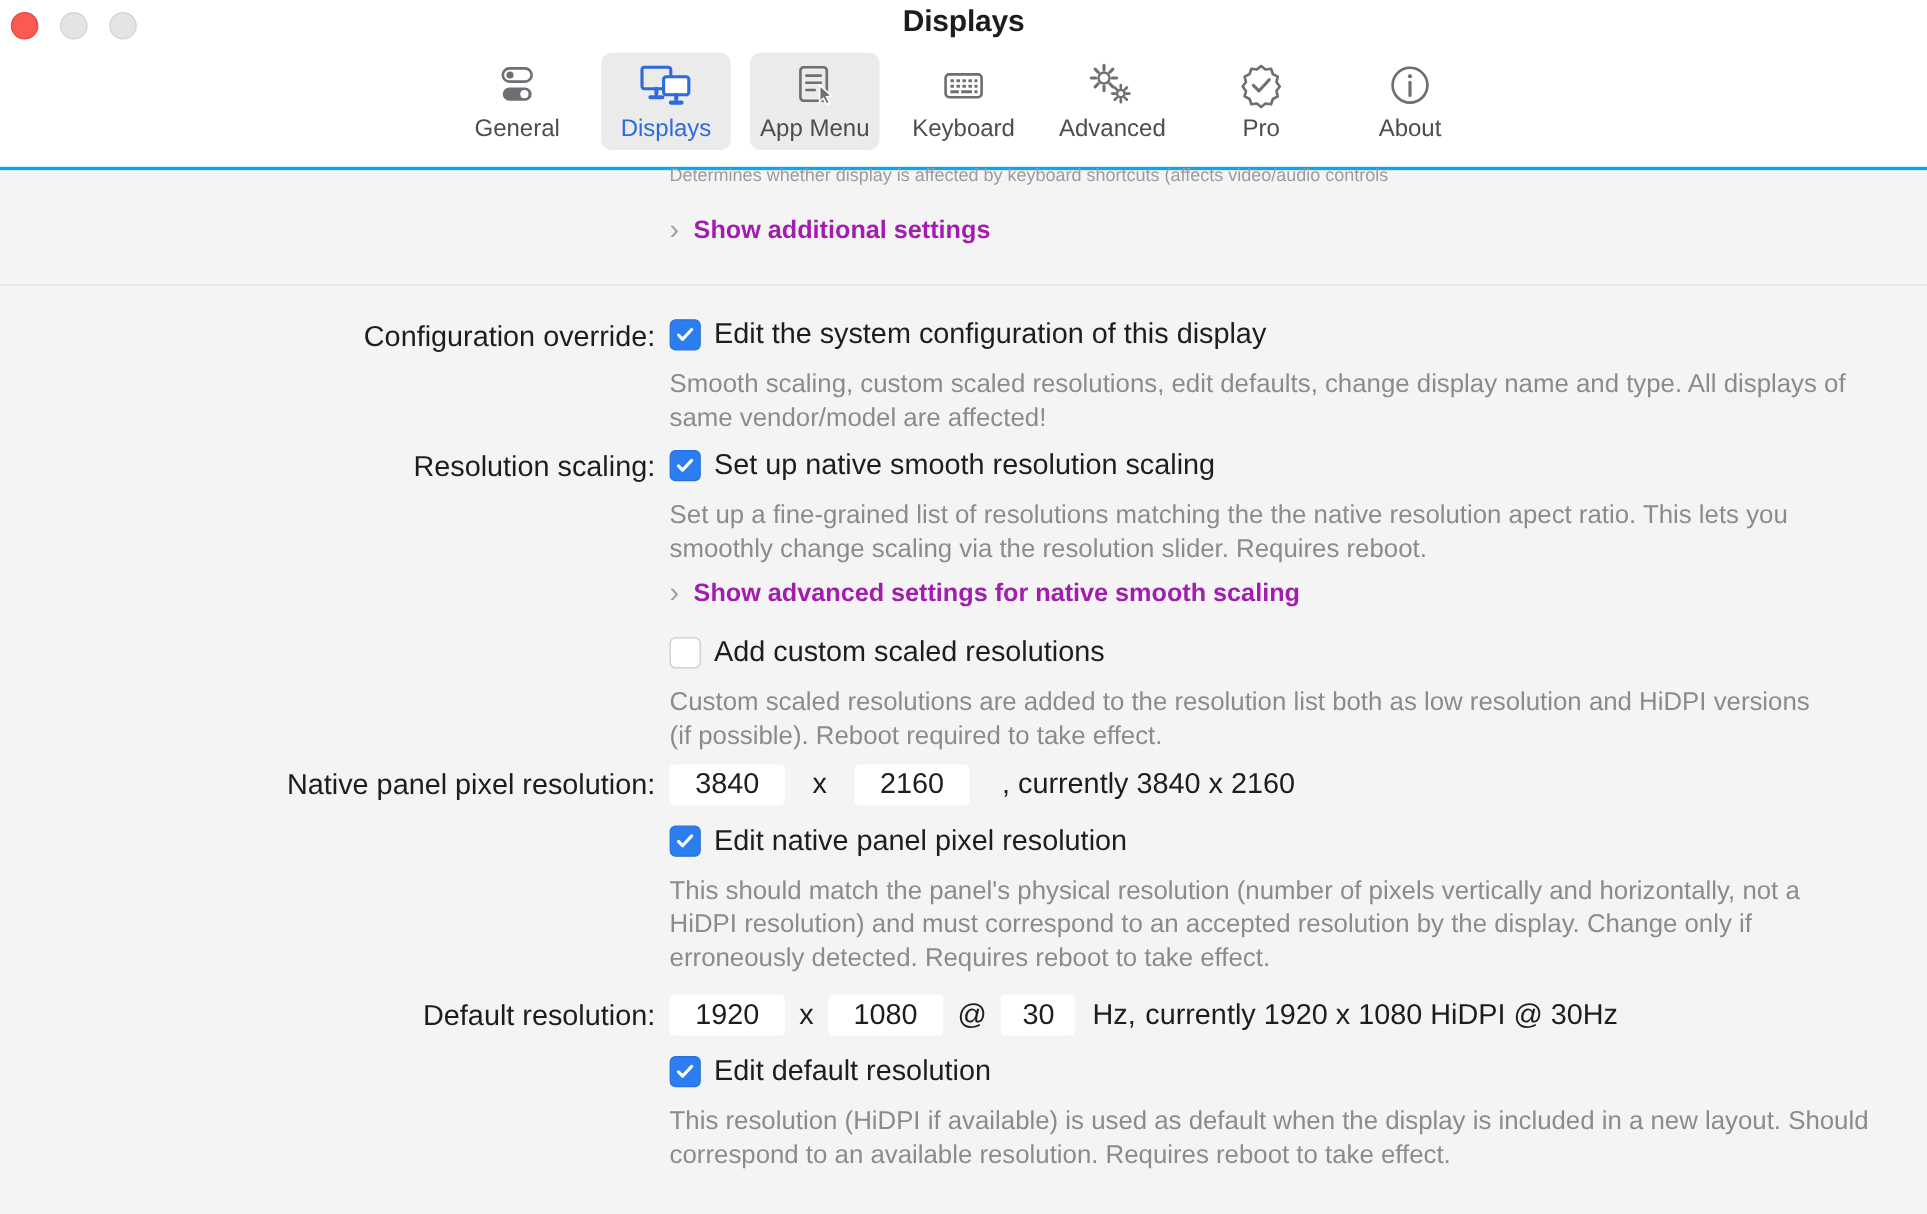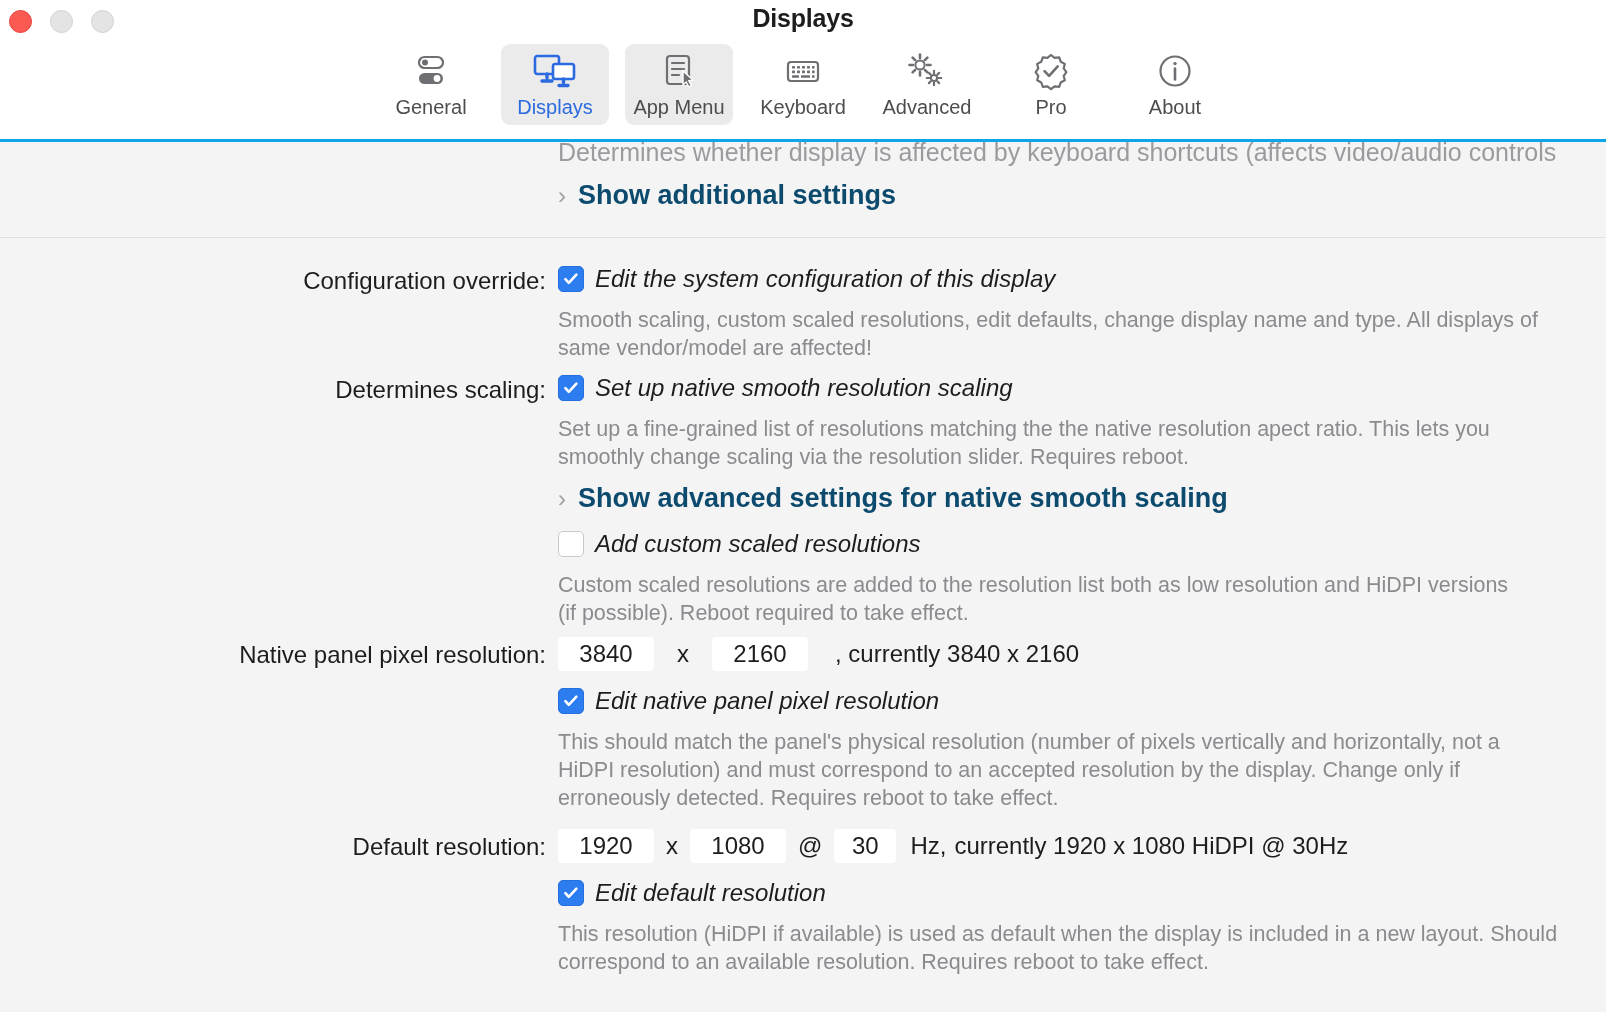--- a/index.html
+++ b/index.html
@@ -142,42 +142,41 @@
   .cb.off {
     background: #ffffff;
     border: 1px solid #c9c9cc;
   }
   .cb.on svg { display: block; }
 
   .cb-label {
     font-size: 24px;
     color: #1d1d1f;
     white-space: nowrap;
-    font-style: italic;
   }
 
   
   .disclosure {
     position: absolute;
     left: 558px;
     display: flex;
     align-items: center;
     gap: 12px;
     cursor: default;
   }
   .disclosure .chev {
     color: #a0a0a4;
     font-size: 24px;
     line-height: 1;
     display: inline-block;
   }
   .disclosure .dtext {
-    font-size: 27px;
+    font-size: 21px;
     font-weight: bold;
-    color: #0c4a6e;
+    color: #a21caf;
     white-space: nowrap;
   }
 
   
   .field {
     background: #ffffff;
     border: none;
     border-radius: 4px;
     font-family: "Liberation Sans", sans-serif;
     font-size: 24px;
@@ -204,21 +203,21 @@
     position: absolute;
     left: 0;
     width: 100%;
     height: 1px;
     background: #e0e0e0;
   }
 
   .cut-top {
     position: absolute;
     left: 558px;
-    font-size: 25px;
+    font-size: 15px;
     color: #9b9b9f;
     white-space: nowrap;
   }
 </style>
 </head>
 <body>
 
 <div id="window">
 
   <div id="titlebar">
@@ -357,21 +356,21 @@
       <span class="cb on">
         <svg width="18" height="18" viewBox="0 0 18 18" fill="none" stroke="#ffffff" stroke-width="2.6" stroke-linecap="round" stroke-linejoin="round">
             <path d="M3.4 9.2 l3.4 3.6 7.6 -8.2"></path>
           </svg>
       </span>
       <span class="cb-label">Edit the system configuration of this display</span>
     </div>
 
     <div class="helptext" style="top:164px;">Smooth scaling, custom scaled resolutions, edit defaults, change display name and type. All displays of same vendor/model are affected!</div>
 
-    <div class="grp-label" style="top:234px; left:0; width:546px;">Determines scaling:</div>
+    <div class="grp-label" style="top:234px; left:0; width:546px;">Resolution scaling:</div>
 
     <div class="ctrl" style="top:232px;">
       <span class="cb on">
         <svg width="18" height="18" viewBox="0 0 18 18" fill="none" stroke="#ffffff" stroke-width="2.6" stroke-linecap="round" stroke-linejoin="round">
             <path d="M3.4 9.2 l3.4 3.6 7.6 -8.2"></path>
           </svg>
       </span>
       <span class="cb-label">Set up native smooth resolution scaling</span>
     </div>
 

